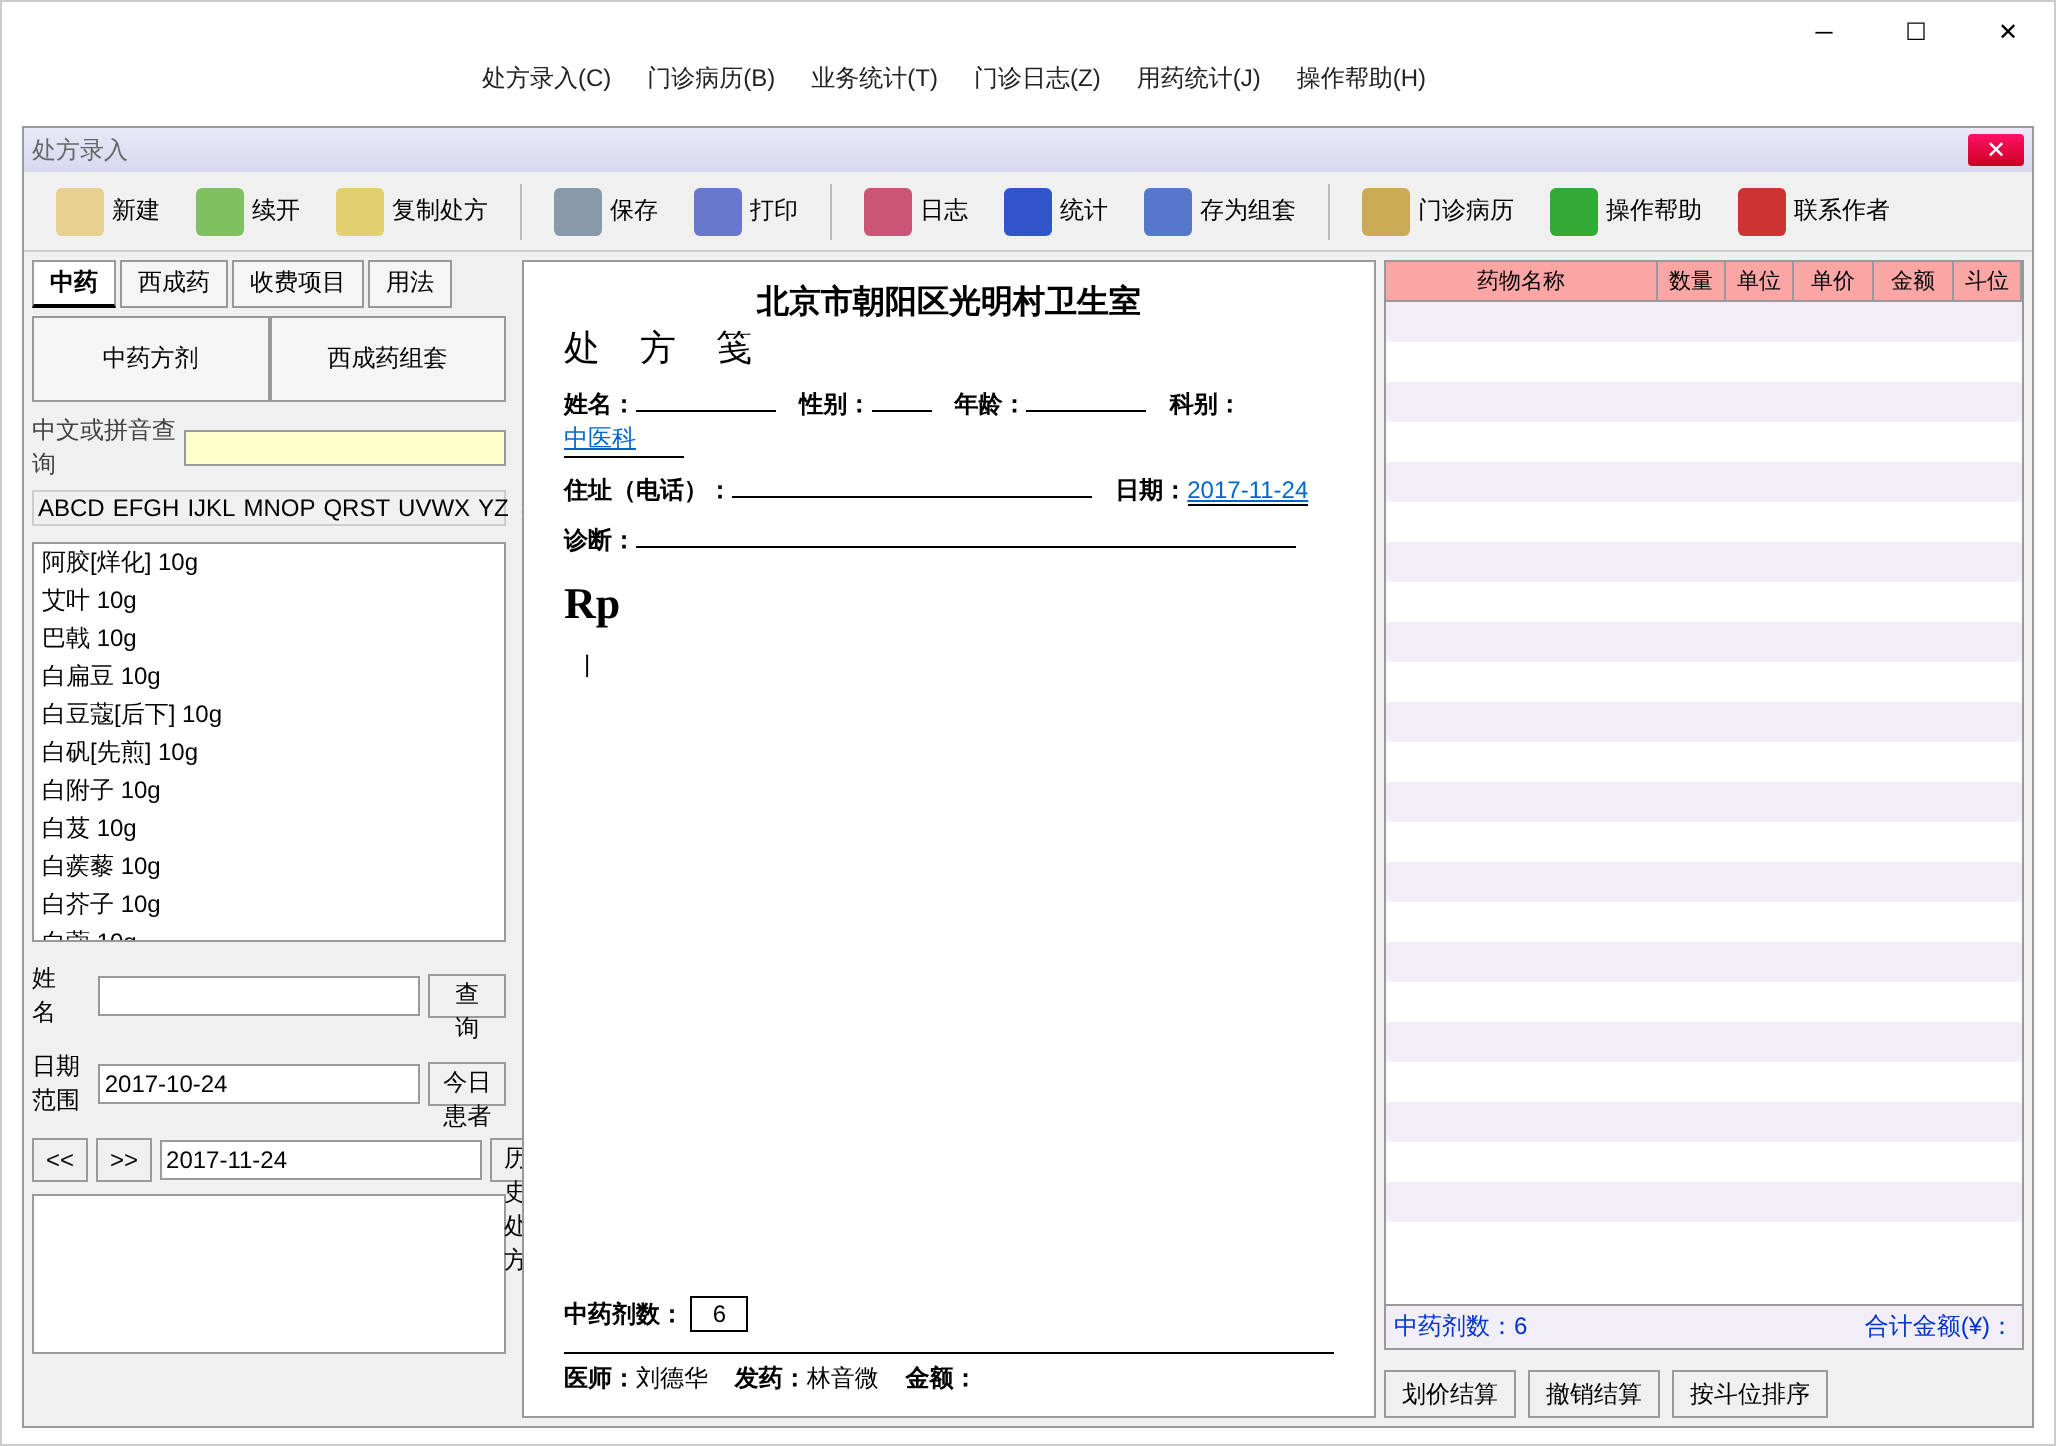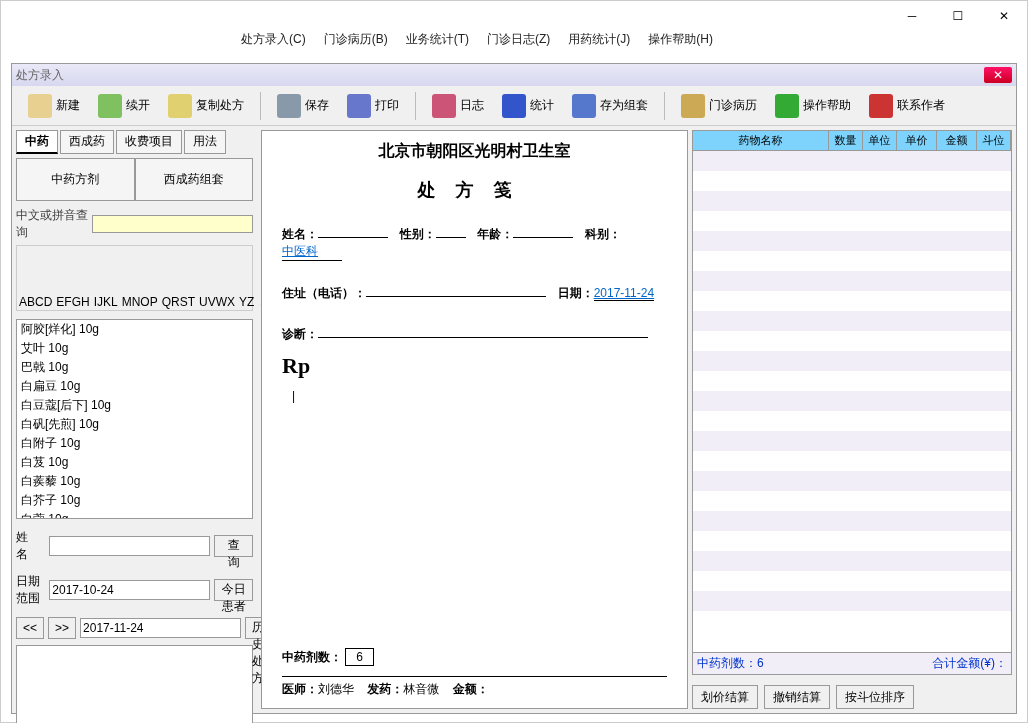--- a/index.html
+++ b/index.html
@@ -20,40 +20,40 @@
 .left-pane { width: 245px; padding: 4px; }
 .tab-row { display: flex; gap: 2px; }
 .tab { border: 1px solid #999; background: #f5f5f5; padding: 2px 8px; cursor: pointer; }
 .tab.active { border-bottom: 2px solid #000; font-weight: bold; background: #fff; }
 .subtab-row { display: flex; margin-top: 4px; }
 .subtab { border: 1px solid #999; background: #f5f5f5; width: 50%; text-align: center; padding: 12px 0; cursor: pointer; }
 .search-row { display: flex; align-items: center; margin-top: 6px; }
 .search-label { color: #404040; }
 .search-input { flex: 1; border: 1px solid #999; background: #ffffcc; height: 18px; }
 .alpha-row { display: flex; gap: 4px; font-size: 11px; margin-top: 4px; border: 1px solid #ccc; padding: 1px 2px;}
-.alpha-row span { cursor: pointer; margin-top: 48px; }
+.alpha-row span { cursor: pointer; }
 .med-list { border: 1px solid #999; background: #fff; height: 200px; overflow-y: scroll; margin-top: 8px; }
 .med-list div { padding: 1px 4px; }
 .q-row { display: flex; align-items: center; margin-top: 10px; gap: 4px; }
 .q-row label { width: 50px; letter-spacing: 6px; }
 .q-row input { flex: 1; border: 1px solid #999; height: 20px; padding: 0 2px; }
 .q-row button { width: 56px; height: 22px; border: 1px solid #999; background: #f0f0f0; cursor: pointer; }
 .nav-btn { width: 22px; height: 22px; border: 1px solid #999; background: #f0f0f0; cursor: pointer; }
 .result-list { border: 1px solid #999; background: #fff; height: 80px; margin-top: 6px; }
 .center-pane { flex: 1; margin: 4px; border: 1px solid #999; background: #fff; padding: 10px 20px; position: relative; }
 .rx-title { text-align: center; font-size: 16px; font-weight: bold; }
-.rx-sub { text-align: center; font-size: 18px; letter-spacing: 20px; font-weight: bold; margin-top: 16px; }
-.info-row { margin-top: 24px; font-size: 13px; }
+.rx-sub { font-size: 18px; letter-spacing: 20px; font-weight: normal; margin-top: 0; }
+.info-row { margin-top: 8px; font-size: 13px; }
 .info-row .uline { border-bottom: 1px solid #000; display: inline-block; min-width: 60px; margin-right: 8px; }
 .info-row .blue { color: #0066cc; text-decoration: underline; }
 .rx-rp { font-size: 22px; font-weight: bold; margin-top: 10px; font-family: serif; }
 .rx-body { height: 280px; padding: 10px; }
 .rx-footer { position: absolute; bottom: 10px; left: 20px; right: 20px; }
 .right-pane { width: 320px; margin: 4px 4px 4px 0; display: flex; flex-direction: column; }
-.med-table-head { display: flex; background: #7dd3fc; border: 1px solid #999; }
+.med-table-head { display: flex; background: #fca5a5; border: 1px solid #999; }
 .med-table-head div { border-right: 1px solid #999; text-align: center; padding: 2px 0; font-size: 11px; }
 .med-table-body { flex: 1; border: 1px solid #999; border-top: none; background: #fff; }
 .striped-row { height: 20px; }
 .striped-row:nth-child(odd) { background: #f1eef7; }
 .right-summary { display: flex; justify-content: space-between; padding: 2px 4px; border: 1px solid #999; border-top: none; background: #f1eef7; color: #0033cc; }
 .right-buttons { display: flex; gap: 6px; justify-content: flex-start; margin-top: 10px; }
 .right-buttons button { border: 1px solid #999; background: #f0f0f0; height: 24px; padding: 0 8px; cursor: pointer; }
 </style>
 </head>
 <body>

